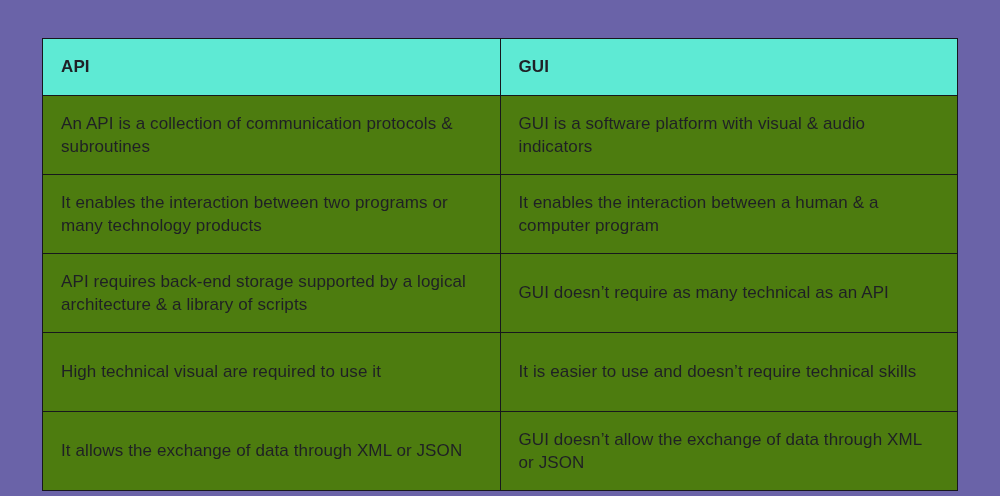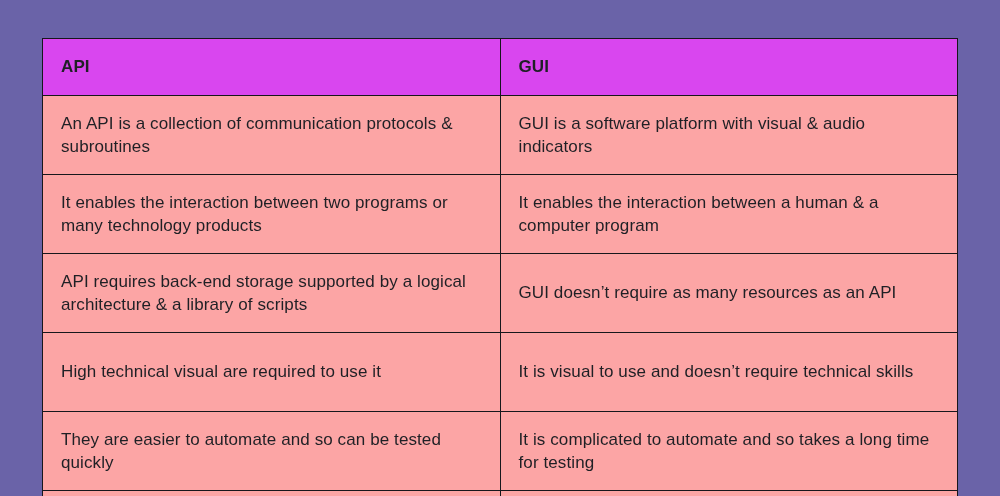--- a/index.html
+++ b/index.html
@@ -33,27 +33,27 @@
   table.compare td {
     border: 1px solid #17171c;
     vertical-align: middle;
     text-align: left;
     padding: 8px 20px 8px 18px;
     font-size: 17px;
     line-height: 1.38;
     letter-spacing: 0.1px;
   }
   table.compare thead th {
-    background: #d946ef;
+    background: #5eead4;
     font-weight: 700;
     height: 40px;
     font-size: 17px;
   }
   table.compare tbody td {
-    background: #fca5a5;
+    background: #4d7c0f;
     font-weight: 400;
     height: 62px;
   }
 </style>
 </head>
 <body>
 
 <div class="table-wrap">
   <table class="compare">
     <thead>
@@ -66,29 +66,25 @@
       <tr>
         <td>An API is a collection of communication protocols &amp; subroutines</td>
         <td>GUI is a software platform with visual &amp; audio indicators</td>
       </tr>
       <tr>
         <td>It enables the interaction between two programs or many technology products</td>
         <td>It enables the interaction between a human &amp; a computer program</td>
       </tr>
       <tr>
         <td>API requires back-end storage supported by a logical architecture &amp; a library of scripts</td>
-        <td>GUI doesn’t require as many resources as an API</td>
+        <td>GUI doesn’t require as many technical as an API</td>
       </tr>
       <tr>
         <td>High technical visual are required to use it</td>
-        <td>It is visual to use and doesn’t require technical skills</td>
-      </tr>
-      <tr>
-        <td>They are easier to automate and so can be tested quickly</td>
-        <td>It is complicated to automate and so takes a long time for testing</td>
+        <td>It is easier to use and doesn’t require technical skills</td>
       </tr>
       <tr>
         <td>It allows the exchange of data through XML or JSON</td>
         <td>GUI doesn’t allow the exchange of data through XML or JSON</td>
       </tr>
     </tbody>
   </table>
 </div>
 
 </body></html>

